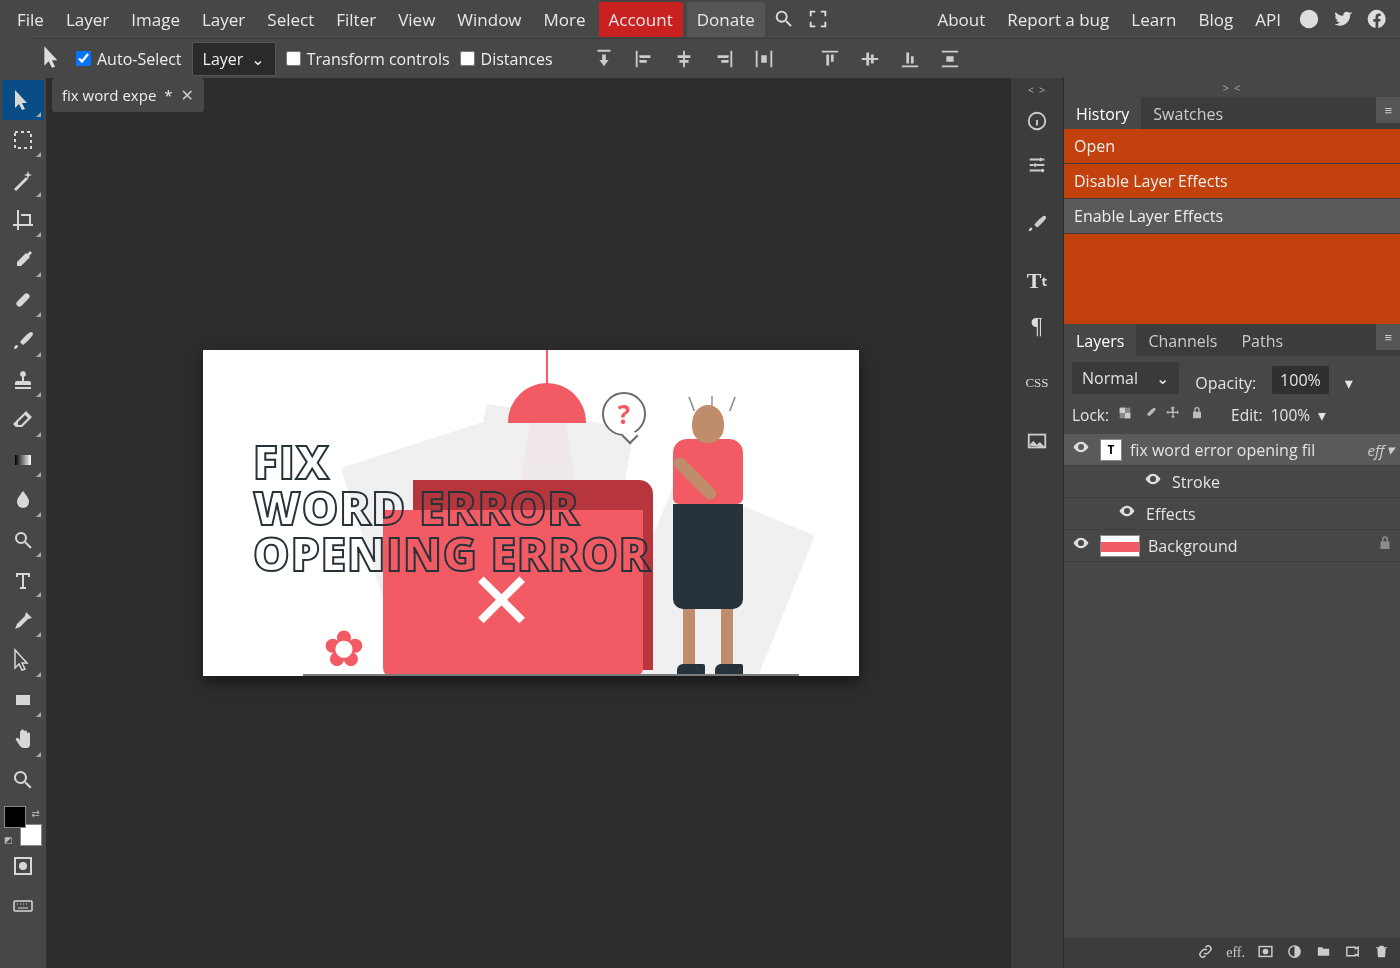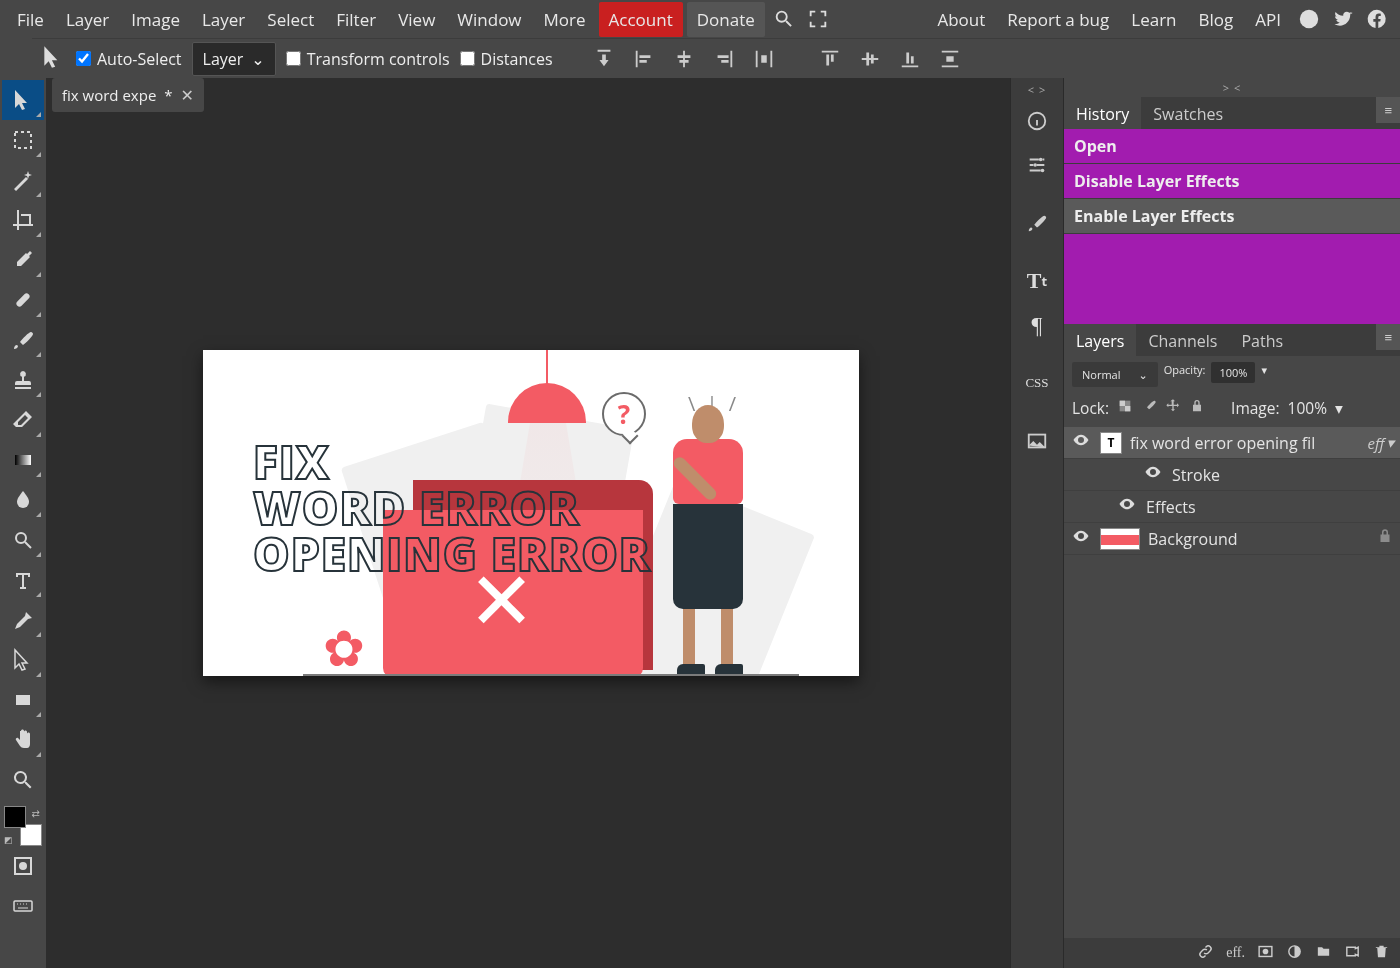--- a/index.html
+++ b/index.html
@@ -80,24 +80,24 @@
 .rail-icons { width: 53px; background: #3c3c3c; border-left: 1px solid #2a2a2a; display: flex; flex-direction: column; align-items: center; padding-top: 2px; }
 .rail-icons .handle { font-size: 11px; color: #aaa; padding: 2px 0; letter-spacing: 1px; cursor: pointer; }
 .rail-icons .rbtn { width: 42px; height: 40px; display: flex; align-items: center; justify-content: center; margin: 2px 0; cursor: pointer; color: #ddd; font-family: serif; }
 .rail-icons svg { width: 22px; height: 22px; fill: #ccc; }
 .panel-col { width: 337px; background: #474747; display: flex; flex-direction: column; border-left: 1px solid #2a2a2a; }
 .panel-col .handle { font-size: 11px; color: #aaa; text-align: center; padding: 2px 0; letter-spacing: 1px; cursor: pointer; }
 .panel-head { display: flex; align-items: flex-start; background: #3c3c3c; height: 32px; }
 .panel-head .ptab { padding: 6px 12px; color: #ccc; font-size: 16px; cursor: pointer; }
 .panel-head .ptab.active { background: #474747; color: #fff; }
 .panel-head .menu { margin-left: auto; padding: 4px 8px; color: #ccc; cursor: pointer; background: #555; font-size: 13px; }
-.hist-body { height: 195px; background: #a21caf; overflow: auto; font-weight: bold; }
+.hist-body { height: 195px; background: #c2410c; overflow: auto; }
 .hist-item { padding: 6px 10px; font-size: 16px; color: #eee; cursor: pointer; border-bottom: 1px solid #3c3c3c; }
 .hist-item.active { background: #5a5a5a; }
-.layers-opts { background: #474747; padding: 6px 8px; display: flex; align-items: flex-start; gap: 6px; font-size: 11px; flex-wrap: wrap; }
+.layers-opts { background: #474747; padding: 6px 8px; display: flex; align-items: flex-end; gap: 16px; font-size: 16px; flex-wrap: wrap; }
 .layers-opts .combo { background: #3a3a3a; padding: 5px 10px; display: flex; align-items: center; gap: 18px; border-radius: 2px; }
 .layers-opts .val { background: #303030; padding: 3px 8px; border-radius: 2px; }
 .lock-row { display: flex; align-items: flex-start; gap: 8px; padding: 4px 8px 8px; font-size: 15.5px; }
 .lock-row svg { width: 16px; height: 16px; fill: #bbb; }
 .layer-list { flex: 1; background: #474747; overflow: auto; }
 .layer-row { display: flex; align-items: center; padding: 4px 6px; gap: 8px; border-bottom: 1px solid #3f3f3f; font-size: 16px; }
 .layer-row.selected { background: #5a5a5a; }
 .eye { width: 22px; text-align: center; cursor: pointer; }
 .eye svg { width: 18px; height: 18px; fill: #ddd; }
 .thumb { width: 22px; height: 22px; background: #fff; color: #000; font-size: 12px; display: flex; align-items: center; justify-content: center; font-weight: bold; border: 1px solid #888; }
@@ -490,21 +490,21 @@
         <span><svg viewBox="0 0 24 24">
               <path d="M20 4c-2 0-9 7-11 10l3 3c3-2 10-9 10-11 0-1-1-2-2-2z"></path>
             </svg></span>
         <span><svg viewBox="0 0 24 24">
               <path d="M12 2l3 3h-2v5h5V8l3 3-3 3v-2h-5v5h2l-3 3-3-3h2v-5H5v2l-3-3 3-3v2h5V5H8z"></path>
             </svg></span>
         <span><svg viewBox="0 0 24 24">
               <path d="M12 3a4 4 0 00-4 4v3H6v10h12V10h-2V7a4 4 0 00-4-4zm-2 7V7a2 2 0 114 0v3z"></path>
             </svg></span>
         <span style="width:10px"></span>
-        <span>Image:</span>
+        <span>Edit:</span>
         <span class="val">100%</span>
         <span>▾</span>
       </div>
       <div class="layer-list">
         <div class="layer-row selected">
           <span class="eye"><svg viewBox="0 0 24 24">
                 <path d="M12 5C6 5 2 12 2 12s4 7 10 7 10-7 10-7-4-7-10-7zm0 11a4 4 0 110-8 4 4 0 010 8z"></path>
               </svg></span>
           <span class="thumb">T</span>
           <span style="overflow:hidden;white-space:nowrap">fix word error opening fil</span>

